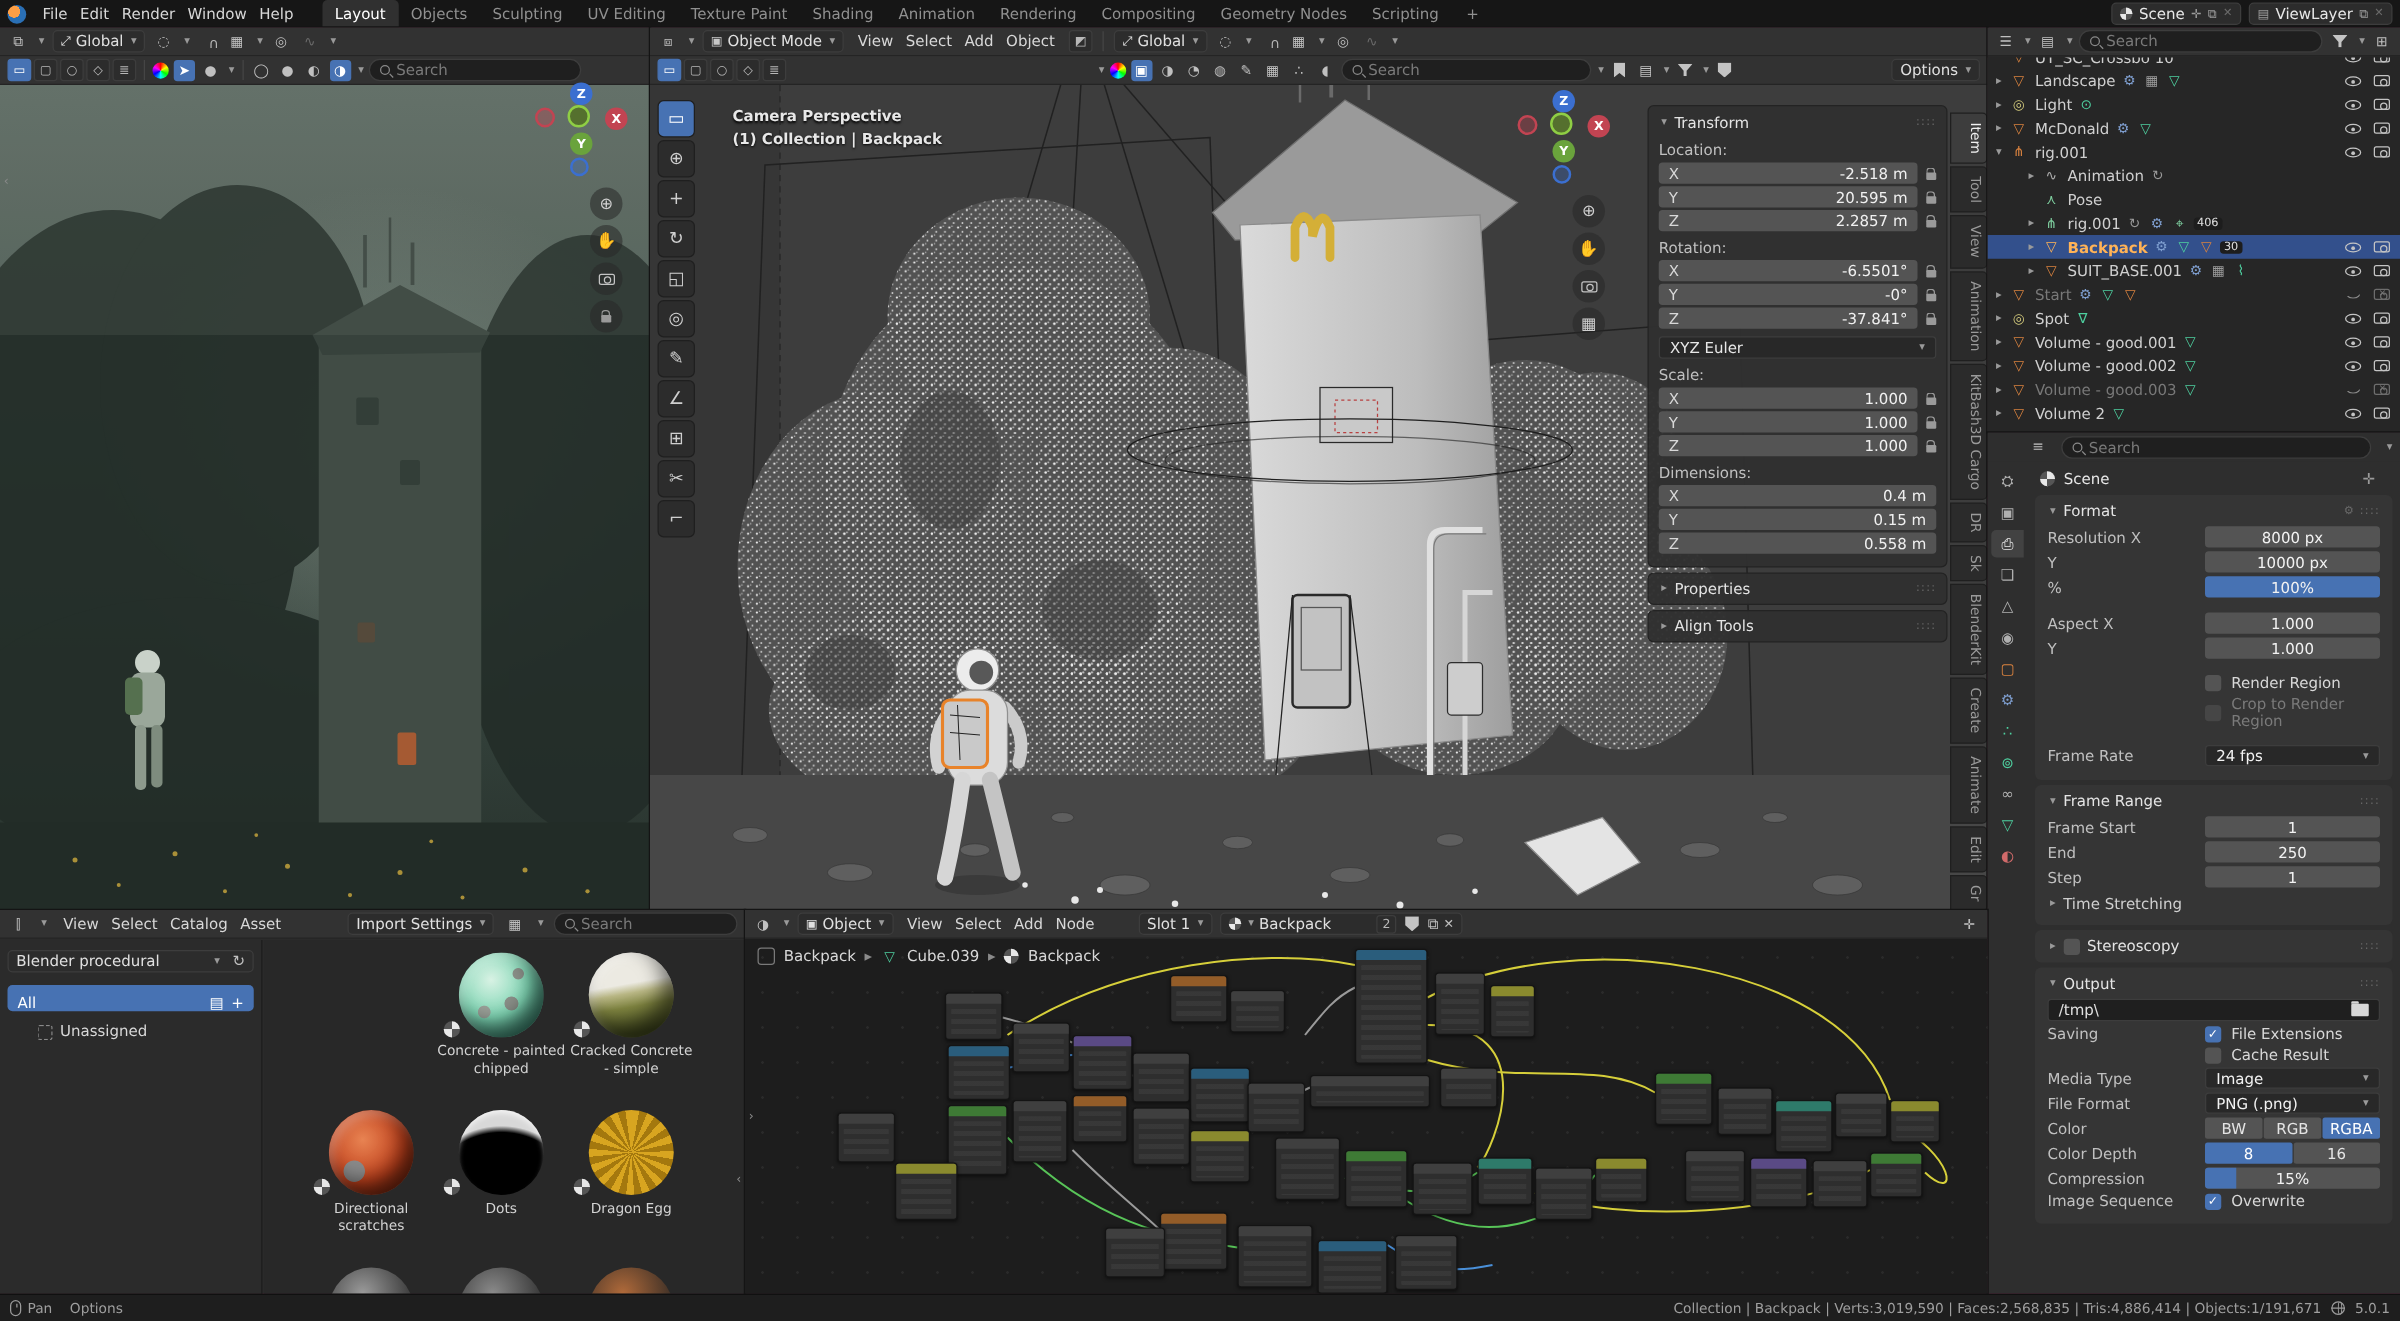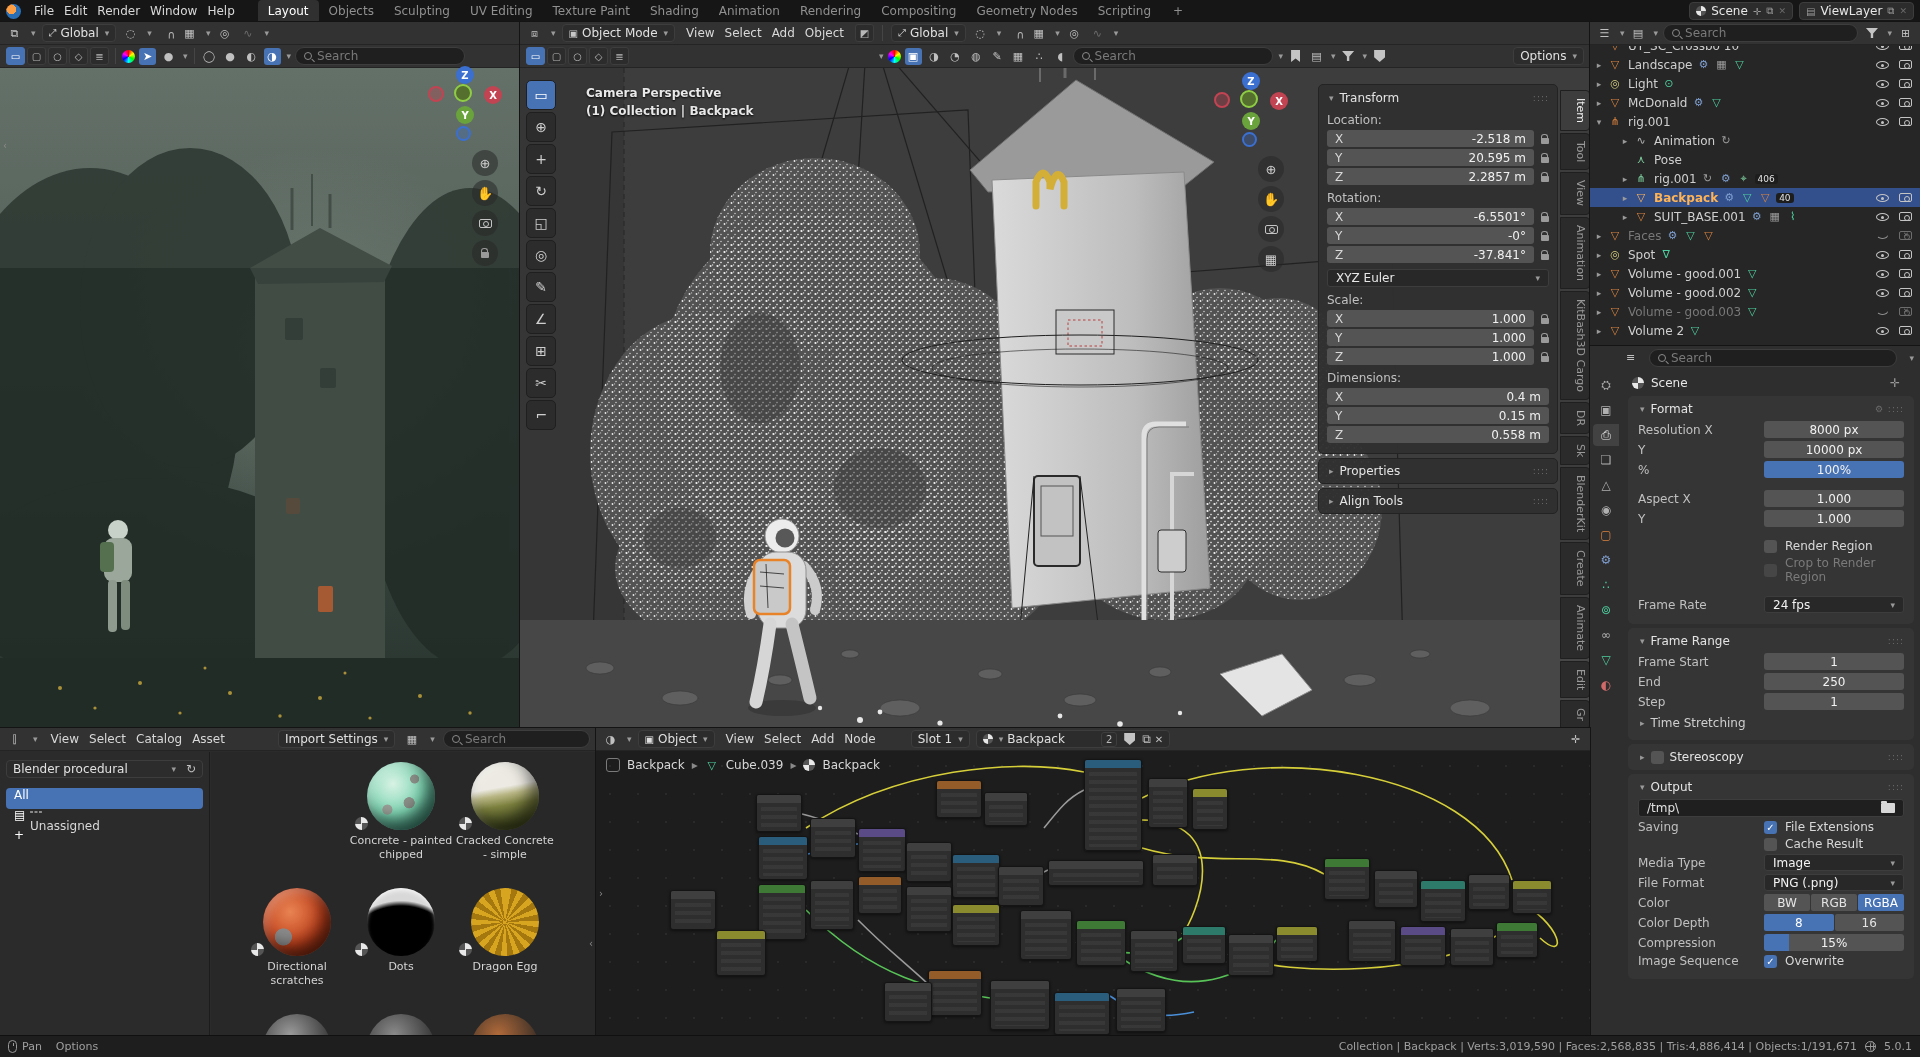--- a/index.html
+++ b/index.html
@@ -96,21 +96,21 @@
   .pfield.select .fv{flex:1;}
   .pcheck{width:13px;height:13px;border-radius:3px;background:#545454;flex:none;display:flex;align-items:center;justify-content:center;font-size:10px;color:#fff;}
   .pcheck.on{background:#4772b3;}
   .ptext{color:#d8d8d8;}
   .pseg{flex:1;display:flex;gap:1px;}
   .pseg span{flex:1;background:#545454;color:#e4e4e4;height:17px;display:flex;align-items:center;justify-content:center;border-radius:2px;}
   .pseg span.on{background:#4772b3;color:#fff;}
   .ppath{flex:1;background:#1f1f1f;border:1px solid #3d3d3d;border-radius:3px;height:18px;display:flex;align-items:center;padding:0 8px;color:#e0e0e0;}
   .psub{display:flex;align-items:center;gap:6px;color:#cfcfcf;margin:6px 0 2px;}
   
-  .cat{display:flex;align-items:flex-start;gap:6px;height:21px;padding:0 8px;border-radius:4px;margin:2px 6px;color:#d8d8d8;flex-direction:column;}
+  .cat{display:flex;align-items:flex-end;gap:6px;height:21px;padding:0 8px;border-radius:4px;margin:2px 6px;color:#d8d8d8;}
   .cat.sel{background:#4772b3;color:#fff;}
   .asset{position:absolute;width:104px;text-align:center;color:#d4d4d4;font-size:11px;line-height:1.25;}
   .thumb{width:68px;height:68px;border-radius:50%;margin:0 auto 4px;position:relative;}
   .thumb .i-ball{position:absolute;left:-12px;bottom:0;width:13px;height:13px;}
   
   .node{position:absolute;background:#2e2e2e;border:1px solid #141414;border-radius:3px;box-shadow:0 1px 3px rgba(0,0,0,.5);}
   .node .nh{height:8px;border-radius:2px 2px 0 0;}
   .node .nb{position:absolute;left:4px;right:4px;top:12px;bottom:3px;background:repeating-linear-gradient(#3a3a3a 0 4px,transparent 4px 8px);opacity:.8;border-radius:1px;}
   .crumb{display:flex;align-items:center;gap:7px;color:#d8d8d8;}
   
@@ -749,42 +749,42 @@
           <span class="oic" style="color: rgb(127, 208, 160);">⌖</span>
           <span class="badge">406</span>
         </div>
         <div class="orow sel" style="padding-left: 30px;">
           <span class="twist">▸</span>
           <span class="oic" style="color: rgb(255, 179, 87);">▽</span>
           <span class="lbl" style="color: rgb(255, 179, 87); font-weight: bold;">Backpack</span>
           <span class="oic" style="color: rgb(127, 159, 208);">⚙</span>
           <span class="oic" style="color: rgb(78, 207, 159);">▽</span>
           <span class="oic" style="color: rgb(217, 130, 63);">▽</span>
-          <span class="badge">40</span>
+          <span class="badge">30</span>
           <span class="ric">
             <span class="i-eye"></span>
             <span class="i-cam"></span>
           </span>
         </div>
         <div class="orow" style="padding-left: 30px;">
           <span class="twist">▸</span>
           <span class="oic" style="color: rgb(217, 130, 63);">▽</span>
           <span class="lbl">SUIT_BASE.001</span>
           <span class="oic" style="color: rgb(127, 159, 208);">⚙</span>
           <span class="oic" style="color: rgb(154, 154, 154);">▦</span>
           <span class="oic" style="color: rgb(78, 207, 159);">⌇</span>
           <span class="ric">
             <span class="i-eye"></span>
             <span class="i-cam"></span>
           </span>
         </div>
         <div class="orow dim" style="padding-left: 4px;">
           <span class="twist">▸</span>
           <span class="oic" style="color: rgb(217, 130, 63);">▽</span>
-          <span class="lbl">Faces</span>
+          <span class="lbl">Start</span>
           <span class="oic" style="color: rgb(127, 159, 208);">⚙</span>
           <span class="oic" style="color: rgb(78, 207, 159);">▽</span>
           <span class="oic" style="color: rgb(217, 130, 63);">▽</span>
           <span class="ric">
             <span class="i-eye off"></span>
             <span class="i-cam off"></span>
           </span>
         </div>
         <div class="orow" style="padding-left: 4px;">
           <span class="twist">▸</span>

